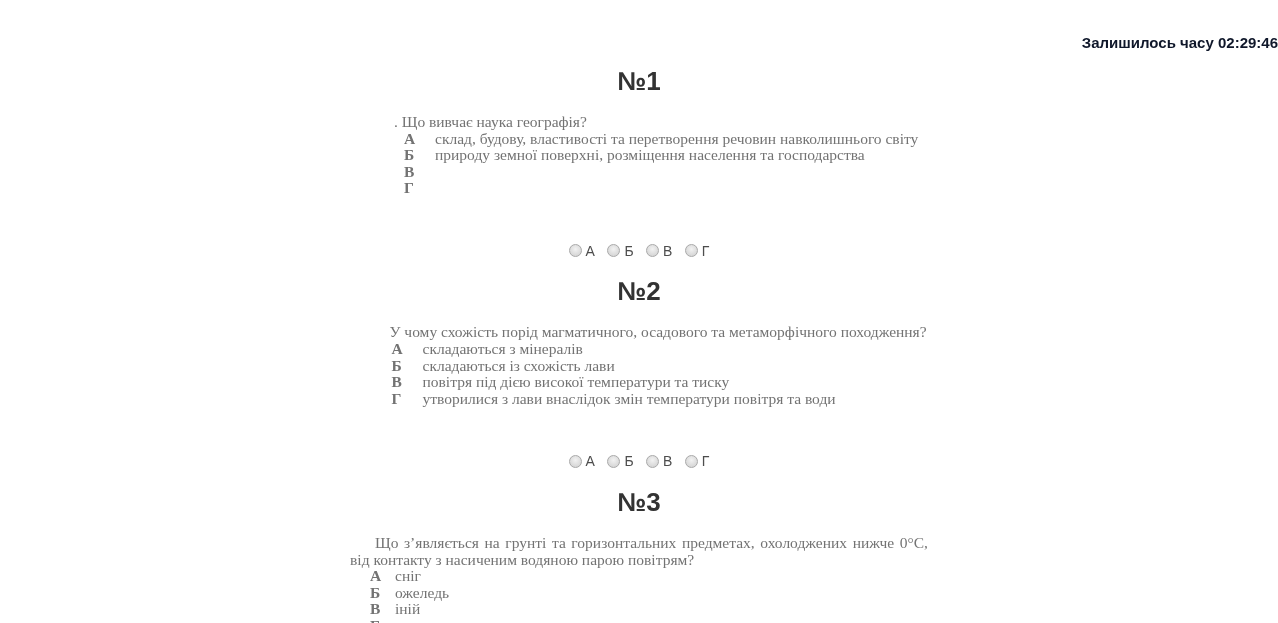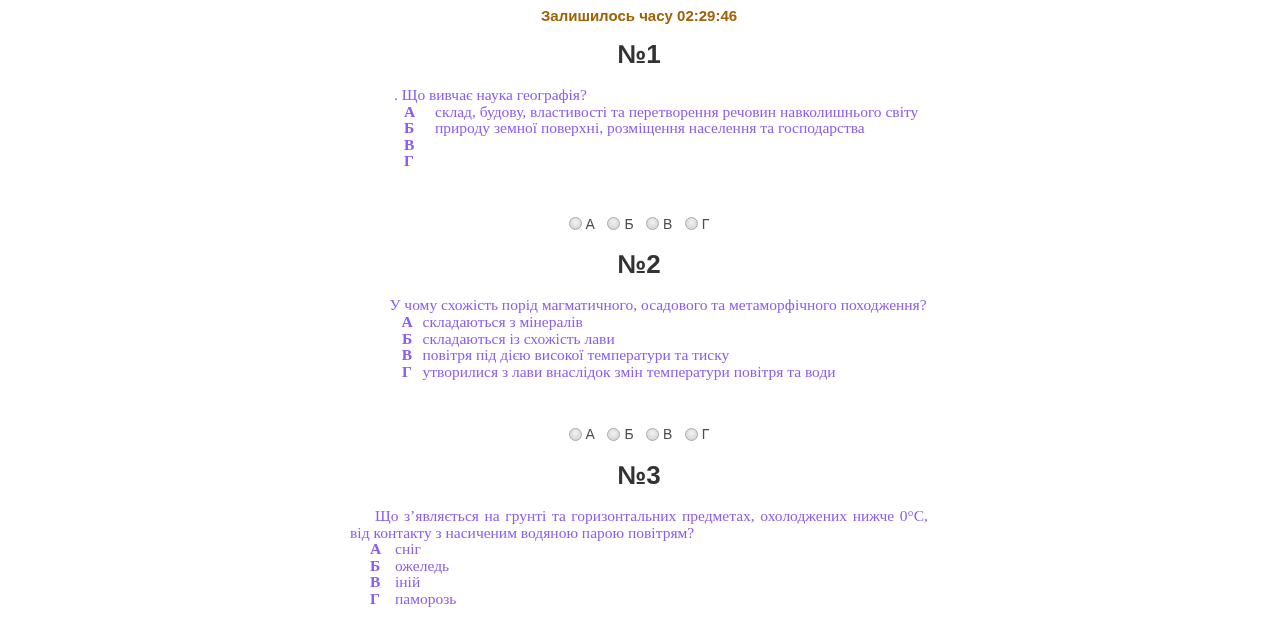--- a/index.html
+++ b/index.html
@@ -10,47 +10,48 @@
     width: 1278px;
     height: 623px;
     overflow: hidden;
     font-family: "Liberation Sans", sans-serif;
   }
   .page { width: 1278px; }
 
   
   .timer {
     padding-top: 8px;
-    text-align: center;
-    color: #a16207;
+    text-align: right;
+    color: #0f172a;
     font-weight: bold;
     font-size: 15px;
     line-height: 15px;
+    margin-top: 27px;
   }
 
   
   .q-number {
     text-align: center;
     font-size: 26px;
     line-height: 30px;
     font-weight: bold;
     color: #333333;
     margin: 16px 0 18px 0;
   }
 
   
   .q-body {
     margin: 0 auto;
     font-family: "Liberation Serif", serif;
     font-size: 15.5px;
     line-height: 16.6px;
-    color: #8b5cf6;
+    color: #737373;
   }
   .q-body.q1 { width: 490px; }
-  .q-body.q2 { width: 515px; text-align: center; }
+  .q-body.q2 { width: 515px; }
   .q-body.q3 { width: 578px; }
 
   .q-text { margin: 0; white-space: nowrap; }
   .q2 .q-text { text-indent: 8px; }
   .q3 .q-text { text-indent: 25px; text-align: justify; white-space: normal; }
 
   .opt { display: flex; padding-left: 10px; }
   .opt-letter { font-weight: bold; width: 31px; flex: none; }
   .opt-text { white-space: nowrap; }
   .q3 .opt { padding-left: 20px; }

